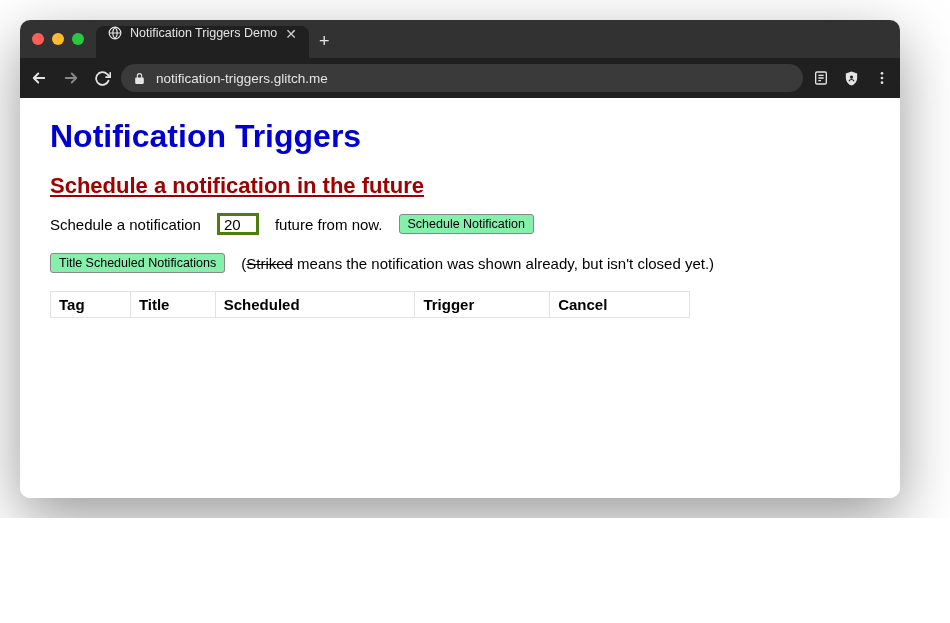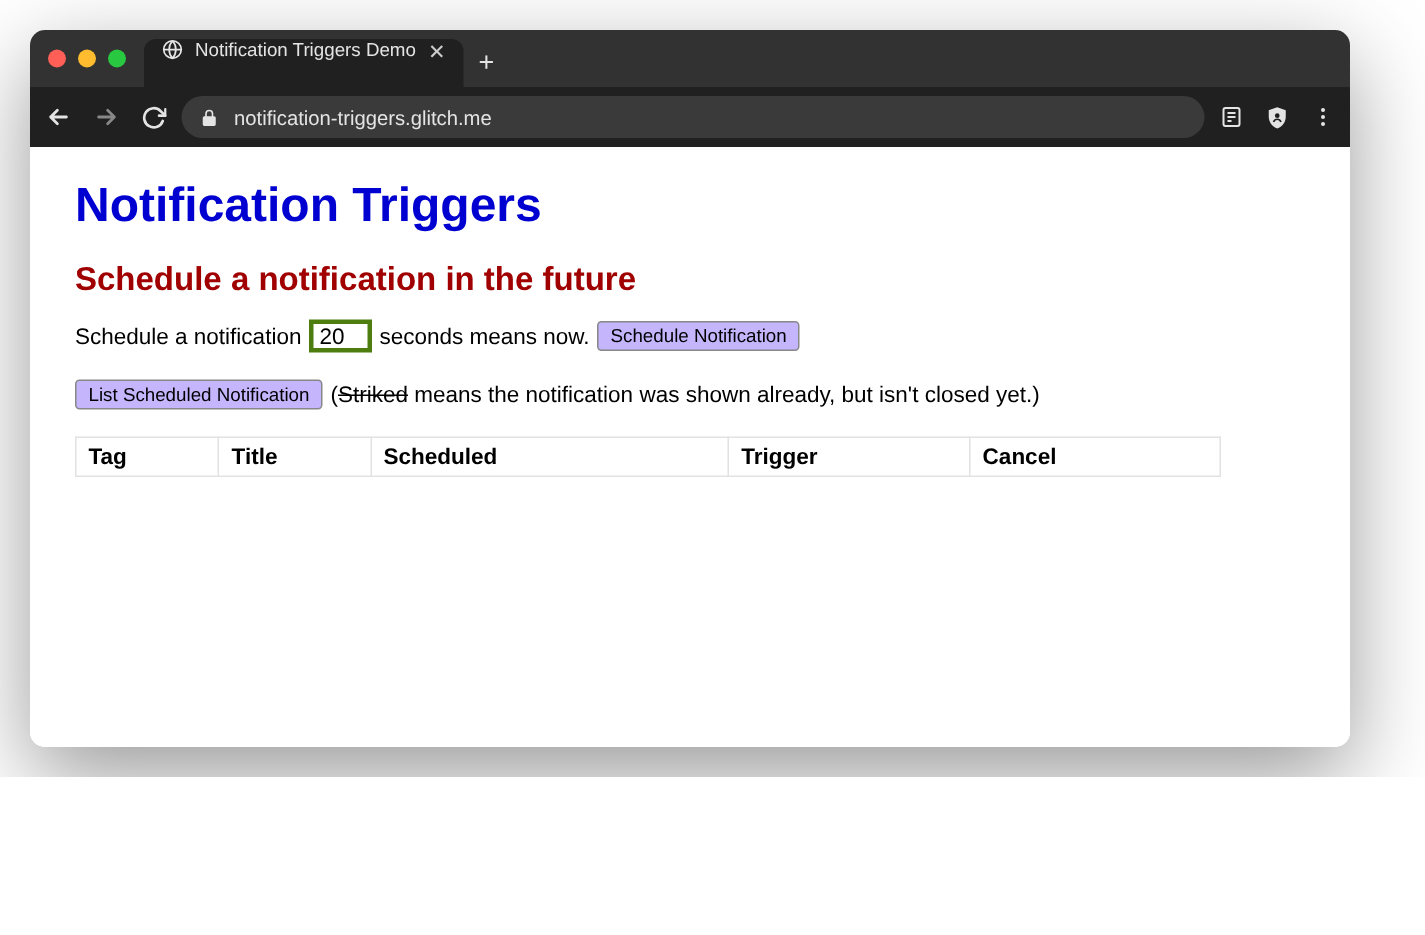--- a/index.html
+++ b/index.html
@@ -114,55 +114,56 @@
       font-size: 32px;
       font-weight: 800;
       margin-bottom: 18px;
     }
     h2 {
       color: #a00000;
       font-size: 22px;
       font-weight: 800;
       margin-bottom: 14px;
       margin-top: 6px;
+      text-decoration: underline;
     }
     .row {
       font-size: 15px;
       color: #000;
       display: flex;
       align-items: center;
       flex-wrap: wrap;
-      gap: 5px;
+      gap: 16px;
       margin-bottom: 18px;
     }
     input[type="number"], .num-input {
       width: 42px;
       height: 22px;
       border: 3px solid #4d7c0f;
       font-size: 15px;
       padding: 1px 4px;
       font-family: inherit;
     }
     button.small {
       font-size: 12.5px;
       font-family: inherit;
-      background: #c4b5fd;
+      background: #86efac;
       border: 1px solid #888;
       border-radius: 3px;
       padding: 2px 8px;
       cursor: pointer;
     }
     .striked {
       text-decoration: line-through;
       text-align: center;
     }
     table {
       border-collapse: collapse;
       margin-top: 10px;
-      width: 764px;
+      width: 640px;
     }
     th {
       text-align: left;
       font-size: 15px;
       font-weight: 700;
       padding: 4px 8px;
       border: 1px solid #e2e2e2;
       background: #fff;
     }
     th:nth-child(1){ width: 80px; }
@@ -249,26 +250,26 @@
     </div>
   </div>
 
   <div class="content">
     <h1>Notification Triggers</h1>
 
     <h2>Schedule a notification in the future</h2>
     <div class="row">
       <span>Schedule a notification</span>
       <input class="num-input" type="text" value="20" style="">
-      <span>seconds means now.</span>
+      <span>future from now.</span>
       <button class="small">Schedule Notification</button>
     </div>
 
     <div class="row">
-      <button class="small">List Scheduled Notification</button>
+      <button class="small">Title Scheduled Notifications</button>
       <span>
         <span>(</span><span class="striked">Striked</span><span> means the notification was shown already, but isn't closed yet.)</span>
       </span>
     </div>
 
     <table>
       <thead>
         <tr>
           <th>Tag</th>
           <th>Title</th>

